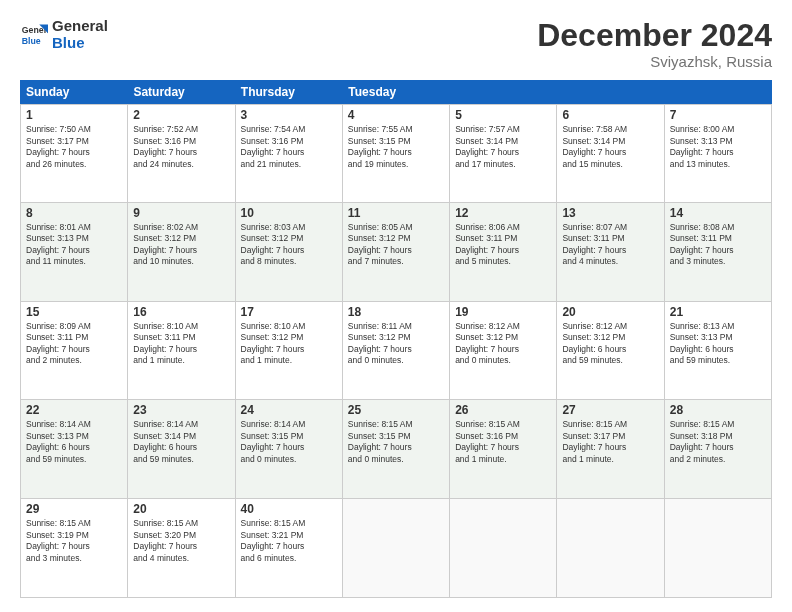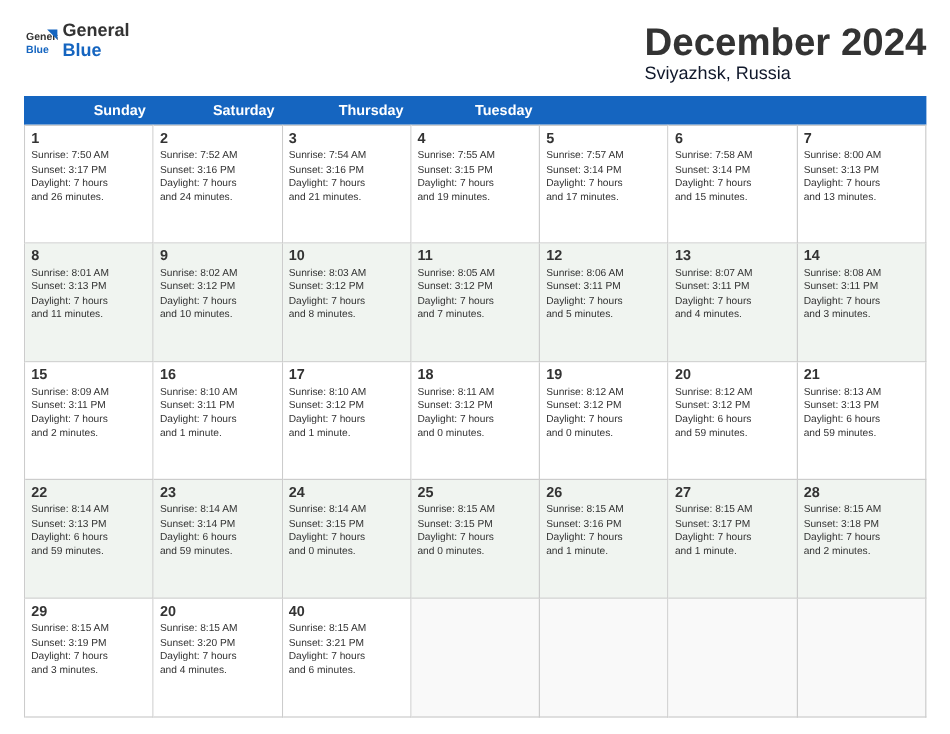--- a/index.html
+++ b/index.html
@@ -26,47 +26,48 @@
     .logo {
       display: flex;
       align-items: center;
       gap: 4px;
     }
     .logo-icon {
       width: 28px;
       height: 28px;
     }
     .title-block {
+      text-align: right;
     }
     .month-title {
       font-size: 32px;
       font-weight: bold;
       color: #333;
       line-height: 1.1;
     }
     .subtitle {
       font-size: 15px;
-      color: #0f172a;
+      color: #737373;
     }
     .calendar {
       flex: 1;
       display: flex;
       flex-direction: column;
     }
     .cal-header {
       display: grid;
       grid-template-columns: repeat(7, 1fr);
       background: #1565c0;
     }
     .cal-header-cell {
       color: #fff;
       font-size: 12px;
       font-weight: bold;
       padding: 5px 6px;
-      text-align: right;
+      text-align: left;
     }
     .cal-body {
       flex: 1;
       display: flex;
       flex-direction: column;
     }
     .cal-row {
       display: grid;
       grid-template-columns: repeat(7, 1fr);
       flex: 1;

